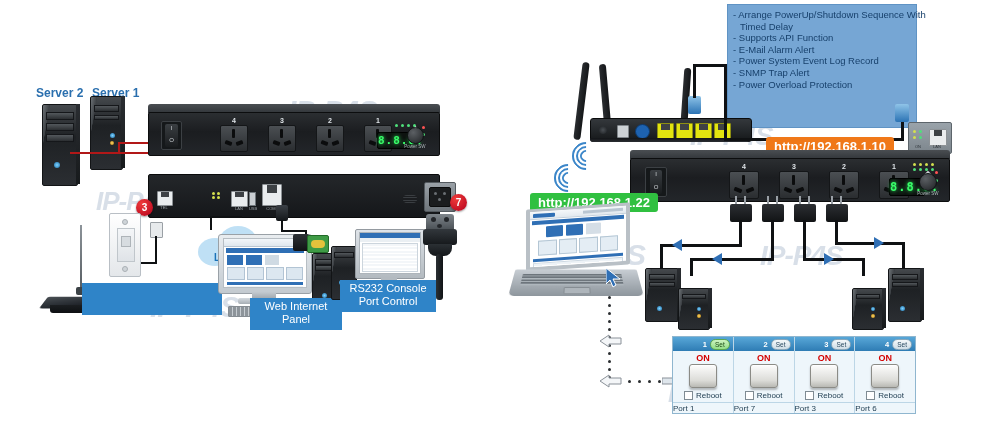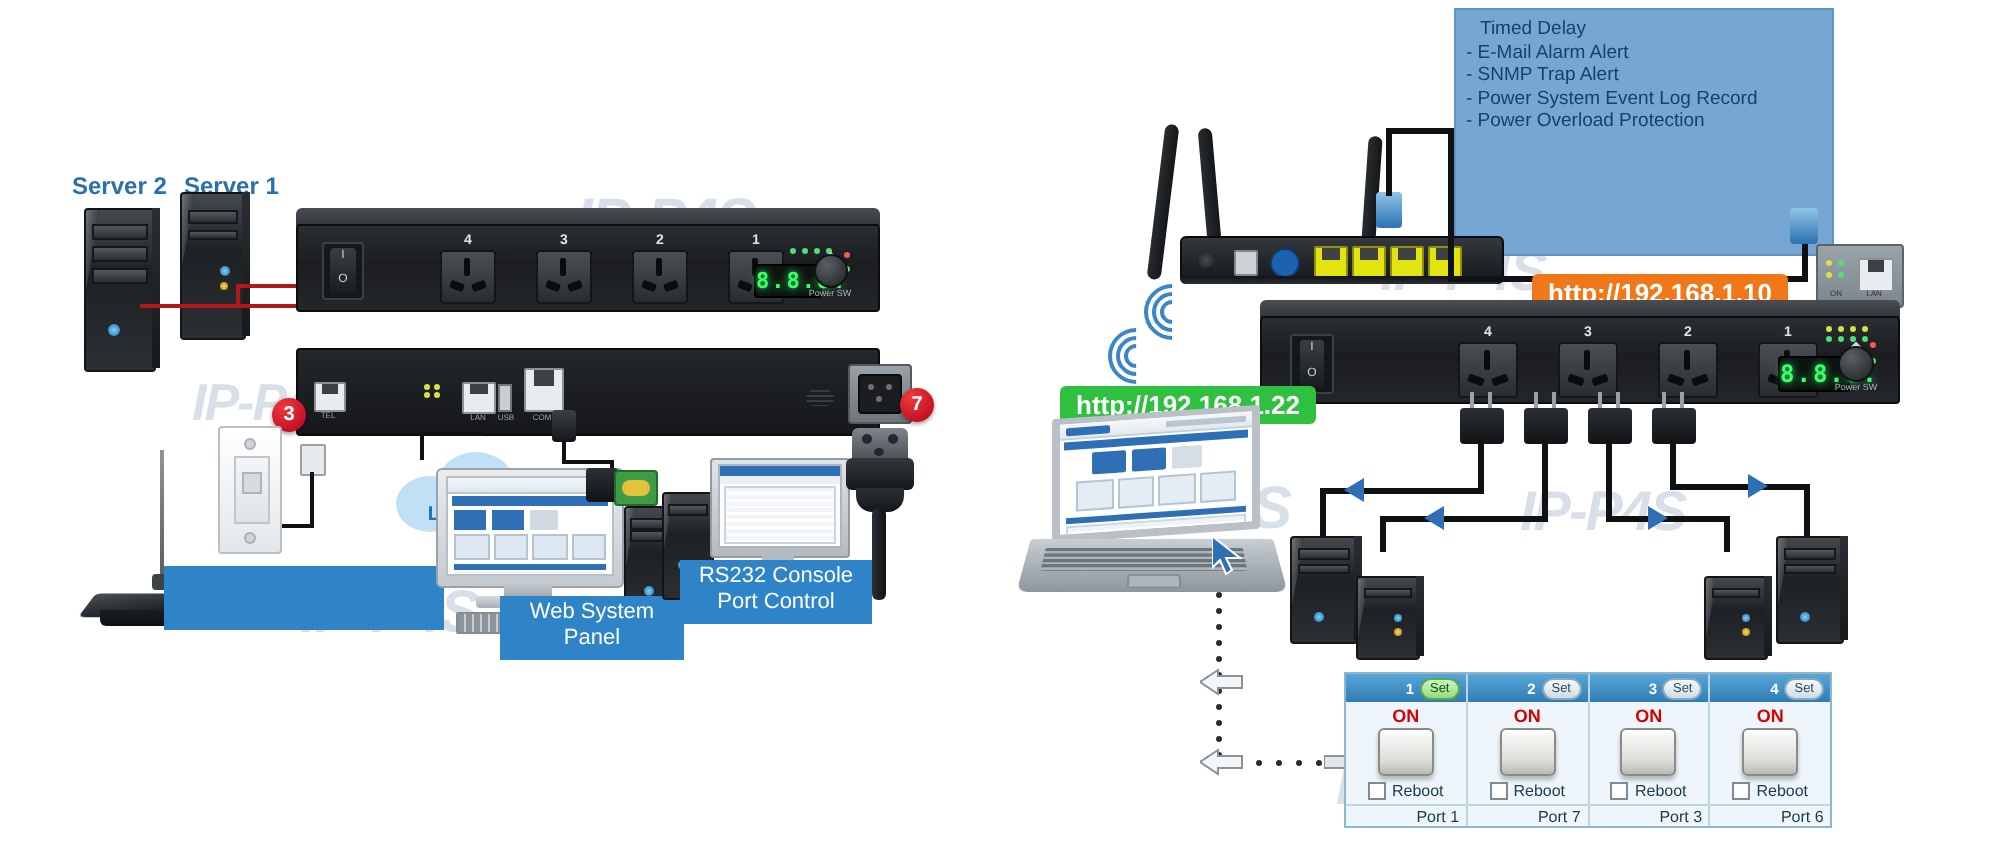--- a/index.html
+++ b/index.html
@@ -103,22 +103,22 @@
           border:1px solid #8aa8bb;border-radius:6px;padding:0 4px;line-height:9px;}
   .setbtn.on{background:linear-gradient(#cdf3c0,#93dd86);border-color:#5aa84d;color:#1d4a16;}
   .onlbl{text-align:center;color:#d40000;font-weight:bold;font-size:9px;margin-top:2px;}
   .bigbtn{width:26px;height:22px;margin:1px auto 0;border-radius:3px;
           background:linear-gradient(#fdfdfd,#dcdcd8 70%,#b9b9b4);
           border:1px solid #8b8b86;box-shadow:inset 0 1px 0 #fff,0 2px 2px rgba(0,0,0,.25);}
   .rebootrow{display:flex;align-items:center;justify-content:center;gap:3px;
              margin-top:3px;}
   .chk{width:7px;height:7px;background:#fff;border:1px solid #7f8b93;}
   .rebootrow span{font-size:8px;color:#1c3a4e;}
-  .cpfoot{text-align:center;font-size:8px;color:#1c3a4e;margin-top:2px;
-          border-top:1px solid #bcd6e6;padding-top:1px;padding-left:32px;}
+  .cpfoot{text-align:left;font-size:8px;color:#1c3a4e;margin-top:2px;
+          border-top:1px solid #bcd6e6;padding-top:1px;}
 
   
   .lapscreen{position:absolute;background:#b9c0c6;border-radius:2px;
              transform:skewY(-4deg);}
   .lapinner{position:absolute;left:4px;top:3px;right:4px;bottom:4px;background:#fff;
             overflow:hidden;}
   .lapbase{position:absolute;background:linear-gradient(#c8ced4,#8e969d);
            border-radius:2px 2px 5px 5px;}
   .keys{position:absolute;left:7%;top:18%;width:80%;height:46%;
         background:repeating-linear-gradient(#6d757c 0 2px,#aeb6bc 2px 3.4px);
@@ -336,21 +336,21 @@
 </div>
 
 <div class="tower" style="left:312px;top:253px;width:26px;height:56px;">
   <div class="body"></div>
   <div class="bay" style="top:10%;"></div>
   <div class="bay" style="top:22%;"></div>
   <div class="pw" style="left:38%;top:72%;width:5px;height:5px;"></div>
 </div>
 
 <div class="callout" style="left:250px;top:298px;width:92px;height:32px;">
-  <div>Web System</div>
+  <div>Web Internet</div>
   <div>Panel</div>
 </div>
 
 <div class="abs" style="left:276px;top:205px;width:12px;height:16px;background:linear-gradient(#3b4046,#14171a);border-radius:2px;"></div>
 <div class="cab" style="left:281px;top:220px;width:2px;height:12px;"></div>
 <div class="cab" style="left:281px;top:230px;width:26px;height:2px;"></div>
 <div class="cab" style="left:305px;top:230px;width:2px;height:12px;"></div>
 <div class="abs" style="left:293px;top:234px;width:16px;height:17px;background:linear-gradient(#2c3035,#111315);border-radius:2px;"></div>
 <div class="db9" style="left:307px;top:235px;width:20px;height:16px;">
   <div style="position:absolute;left:3px;top:4px;width:14px;height:8px;background:#e5c23c;border-radius:4px;"></div>
@@ -381,24 +381,26 @@
   <div style="position:absolute;left:6px;top:0;width:28px;height:16px;background:linear-gradient(#7e858b,#4a5055);border-radius:3px 3px 1px 1px;"></div>
   <div style="position:absolute;left:11px;top:3px;width:5px;height:5px;border-radius:50%;background:#23262a;"></div>
   <div style="position:absolute;left:24px;top:3px;width:5px;height:5px;border-radius:50%;background:#23262a;"></div>
   <div style="position:absolute;left:17px;top:10px;width:5px;height:4px;border-radius:50%;background:#23262a;"></div>
   <div style="position:absolute;left:3px;top:15px;width:34px;height:16px;background:linear-gradient(#32373c,#15181b);border-radius:3px;"></div>
   <div style="position:absolute;left:8px;top:30px;width:24px;height:12px;background:linear-gradient(#2b3034,#14171a);border-radius:0 0 8px 8px;"></div>
   <div style="position:absolute;left:16px;top:40px;width:7px;height:46px;background:linear-gradient(90deg,#2b3034,#111316);border-radius:3px;"></div>
 </div>
 
 <div class="featbox" style="left:727px;top:4px;width:190px;height:124px;">
+  <div>- Arrange PowerUp/Shutdown Sequence With</div>
   <div class="cont">Timed Delay</div>
+  <div>- Supports API Function</div>
   <div>- E-Mail Alarm Alert</div>
+  <div>- Power System Event Log Record</div>
   <div>- SNMP Trap Alert</div>
-  <div>- Power System Event Log Record</div>
   <div>- Power Overload Protection</div>
 </div>
 
 <div class="abs" style="left:574px;top:62px;width:190px;height:82px;">
   <div class="ant" style="left:4px;top:0;width:7px;height:78px;transform:rotate(7deg);"></div>
   <div class="ant" style="left:28px;top:2px;width:7px;height:74px;transform:rotate(-5deg);"></div>
   <div class="ant" style="left:108px;top:6px;width:7px;height:68px;transform:rotate(4deg);"></div>
   <div class="router" style="left:16px;top:56px;width:160px;height:22px;">
     <div style="position:absolute;left:8px;top:7px;width:8px;height:8px;border-radius:50%;background:radial-gradient(circle,#4a4f54,#1a1d20);"></div>
     <div style="position:absolute;left:26px;top:6px;width:10px;height:11px;background:#cdd2d6;border:1px solid #81878c;border-radius:1px;"></div>

